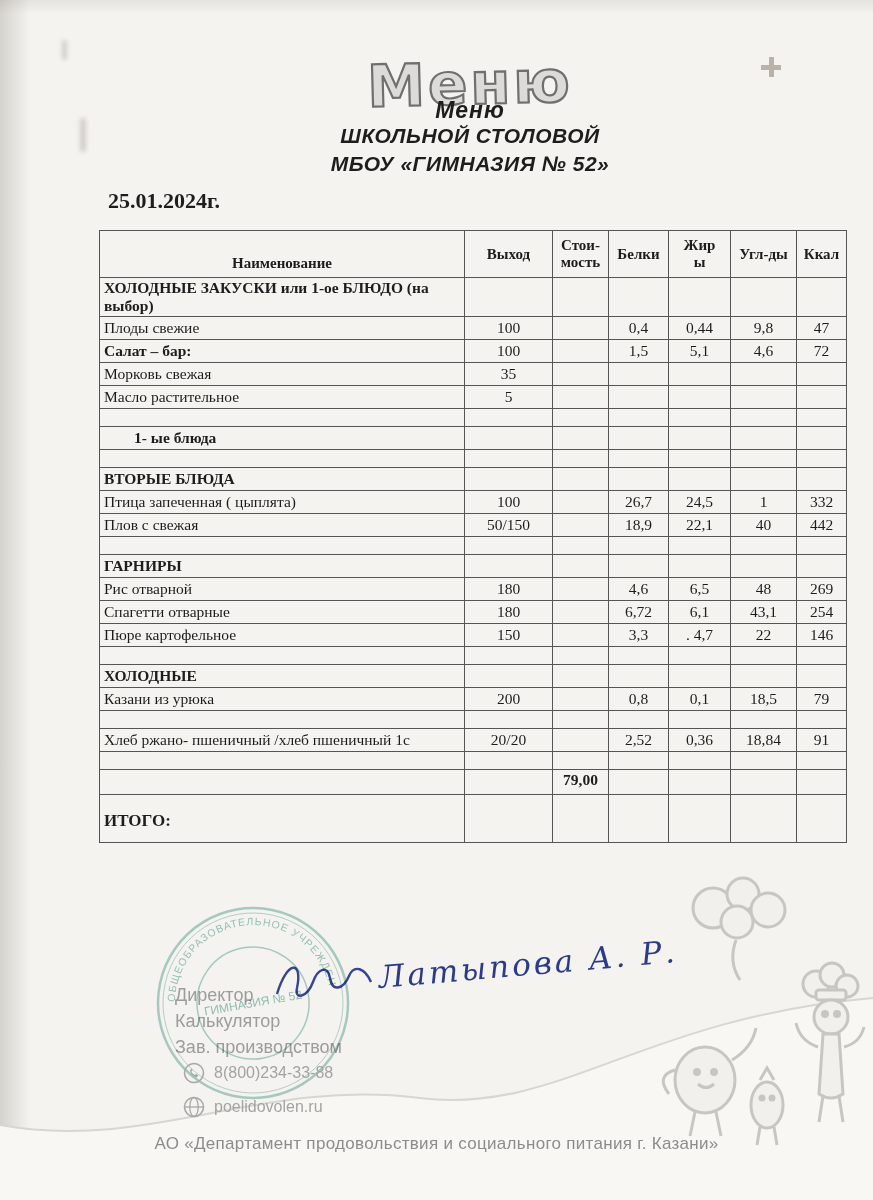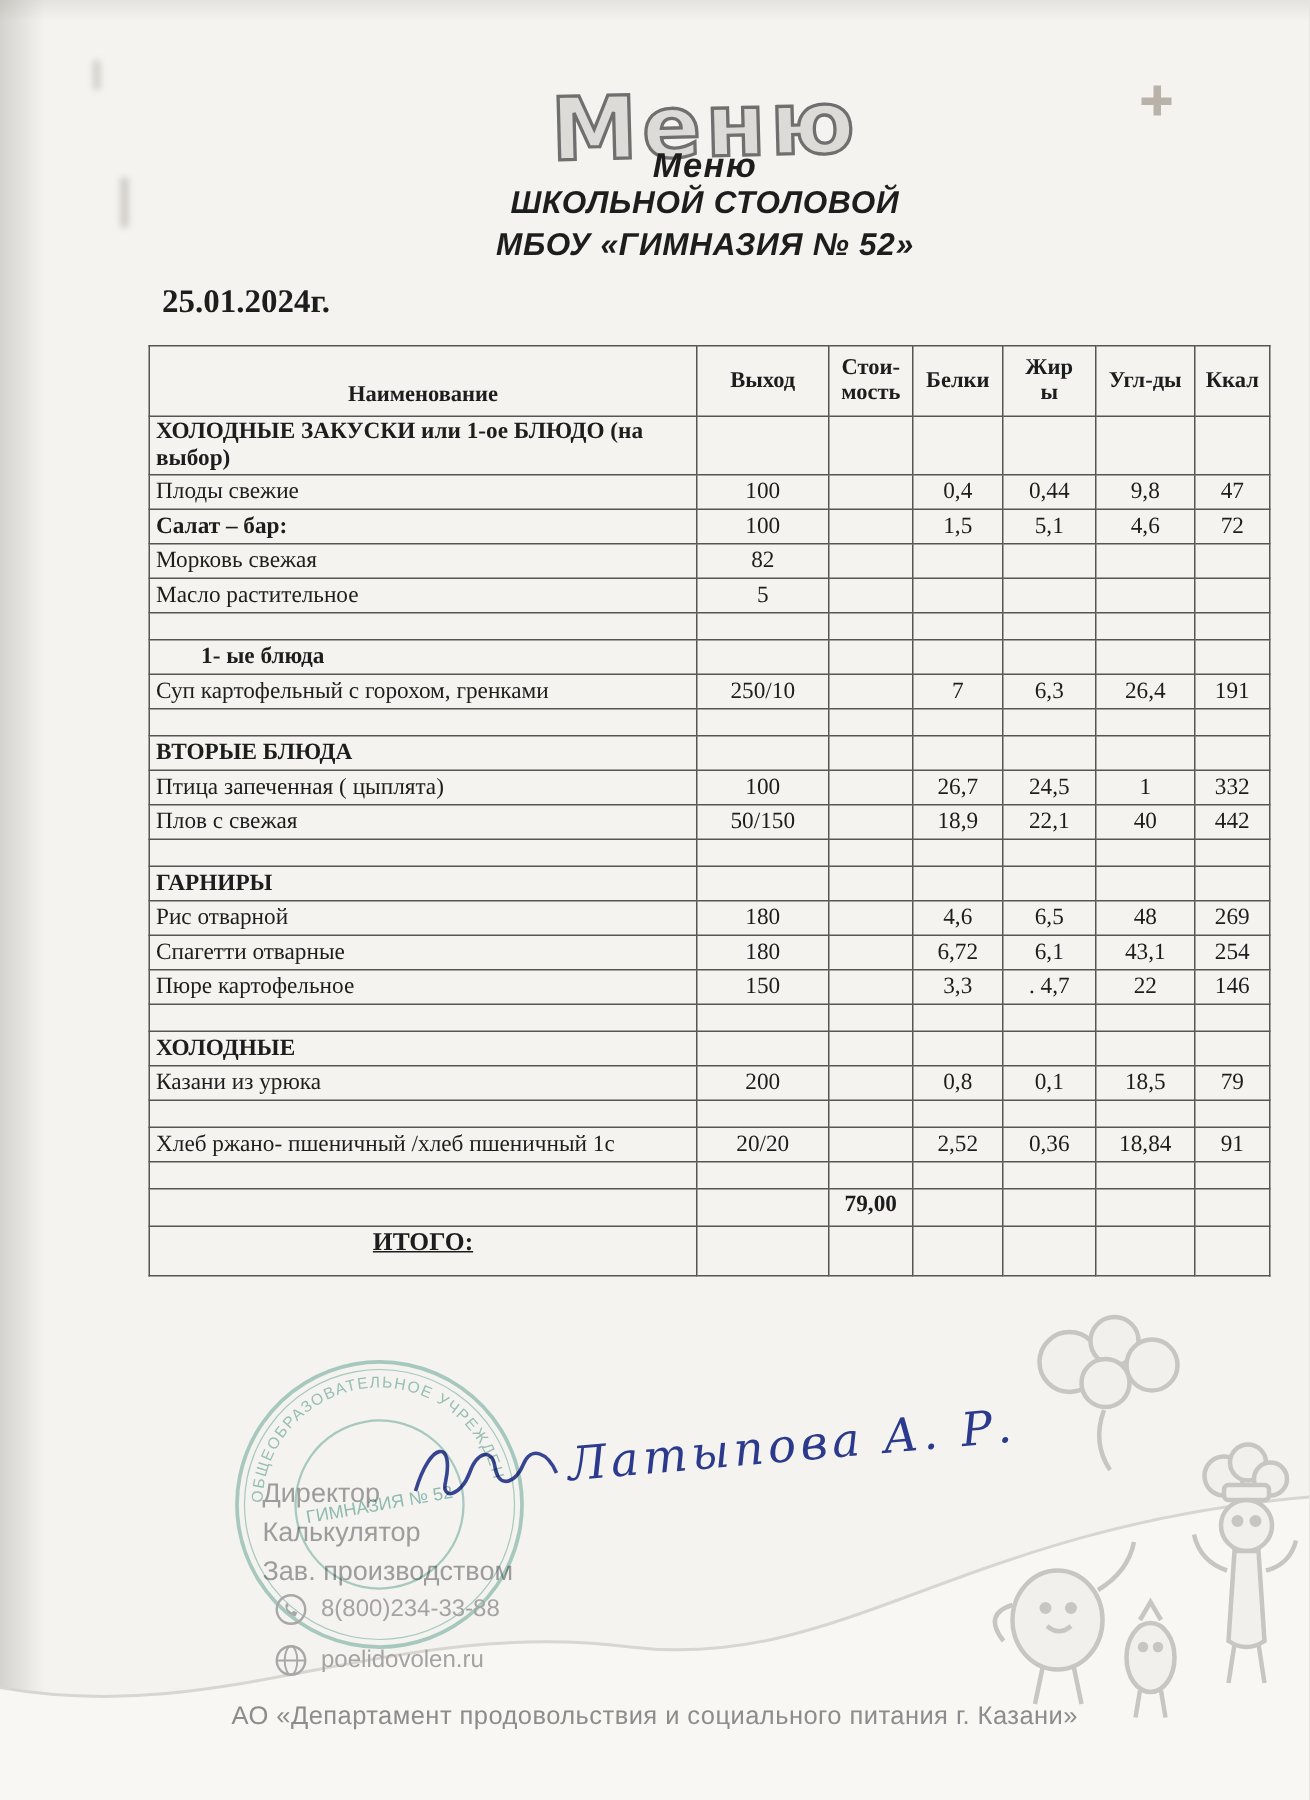--- a/index.html
+++ b/index.html
@@ -37,21 +37,21 @@
   .menu-table th:first-child{vertical-align:bottom;padding-bottom:5px;}
   .menu-table td{font-size:15.5px;height:20px;vertical-align:middle;}
   .c-name{text-align:left;padding-left:6px;}
   .c-num{text-align:center;}
   .r-section td{font-weight:bold;}
   .r-subsection .c-name{font-weight:bold;padding-left:34px;}
   .r-bold .c-name{font-weight:bold;}
   .r-empty td{height:15px;}
   .r-cost td{font-weight:bold;height:22px;vertical-align:top;}
   .r-total td{height:30px;vertical-align:top;}
-  .r-total .c-name{font-weight:bold;text-align:center;font-size:17px;padding-top:0;text-decoration:underline;}
+  .r-total .c-name{font-weight:bold;font-size:17px;padding-top:16px;}
 
   .sig-flourish{position:absolute;left:265px;top:950px;}
   .signature{position:absolute;left:378px;top:946px;font-family:"DejaVu Serif",serif;font-style:italic;
         font-size:31px;color:#2b3a8c;transform:rotate(-5deg);letter-spacing:3px;white-space:nowrap;}
 
   .footer-roles{position:absolute;left:175px;top:982px;color:#9c9c9c;
         font-family:"Liberation Sans",sans-serif;font-size:18px;line-height:26px;}
   .footer-roles span{display:block;}
   .contact{position:absolute;display:flex;align-items:center;gap:9px;color:#a3a3a3;
         font-family:"Liberation Sans",sans-serif;font-size:16px;}
@@ -131,21 +131,21 @@
           <td class="c-name">Салат – бар:</td>
           <td class="c-num">100</td>
           <td class="c-num"></td>
           <td class="c-num">1,5</td>
           <td class="c-num">5,1</td>
           <td class="c-num">4,6</td>
           <td class="c-num">72</td>
         </tr>
         <tr class="r-item">
           <td class="c-name">Морковь свежая</td>
-          <td class="c-num">82</td>
+          <td class="c-num">35</td>
           <td class="c-num"></td>
           <td class="c-num"></td>
           <td class="c-num"></td>
           <td class="c-num"></td>
           <td class="c-num"></td>
         </tr>
         <tr class="r-item">
           <td class="c-name">Масло растительное</td>
           <td class="c-num">5</td>
           <td class="c-num"></td>
@@ -164,29 +164,20 @@
           <td class="c-num"></td>
         </tr>
         <tr class="r-subsection">
           <td class="c-name">1-   ые блюда</td>
           <td class="c-num"></td>
           <td class="c-num"></td>
           <td class="c-num"></td>
           <td class="c-num"></td>
           <td class="c-num"></td>
           <td class="c-num"></td>
-        </tr>
-        <tr class="r-item">
-          <td class="c-name">Суп картофельный с горохом, гренками</td>
-          <td class="c-num">250/10</td>
-          <td class="c-num"></td>
-          <td class="c-num">7</td>
-          <td class="c-num">6,3</td>
-          <td class="c-num">26,4</td>
-          <td class="c-num">191</td>
         </tr>
         <tr class="r-empty">
           <td class="c-name"></td>
           <td class="c-num"></td>
           <td class="c-num"></td>
           <td class="c-num"></td>
           <td class="c-num"></td>
           <td class="c-num"></td>
           <td class="c-num"></td>
         </tr>

